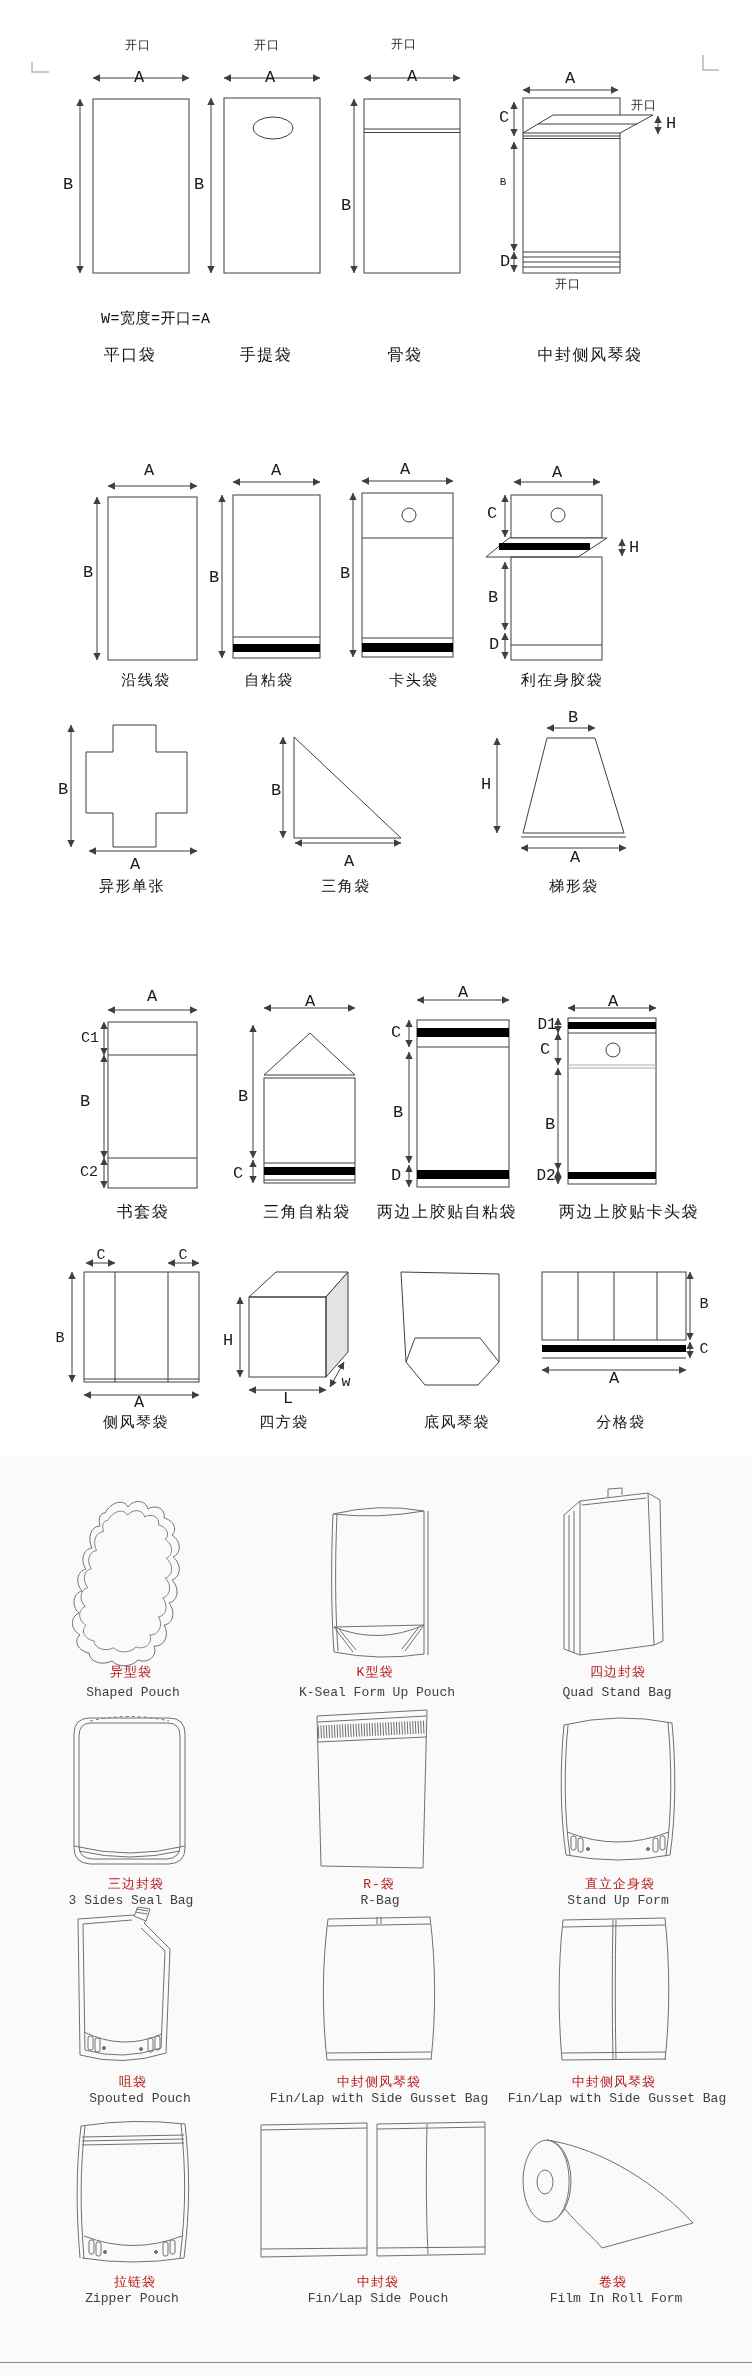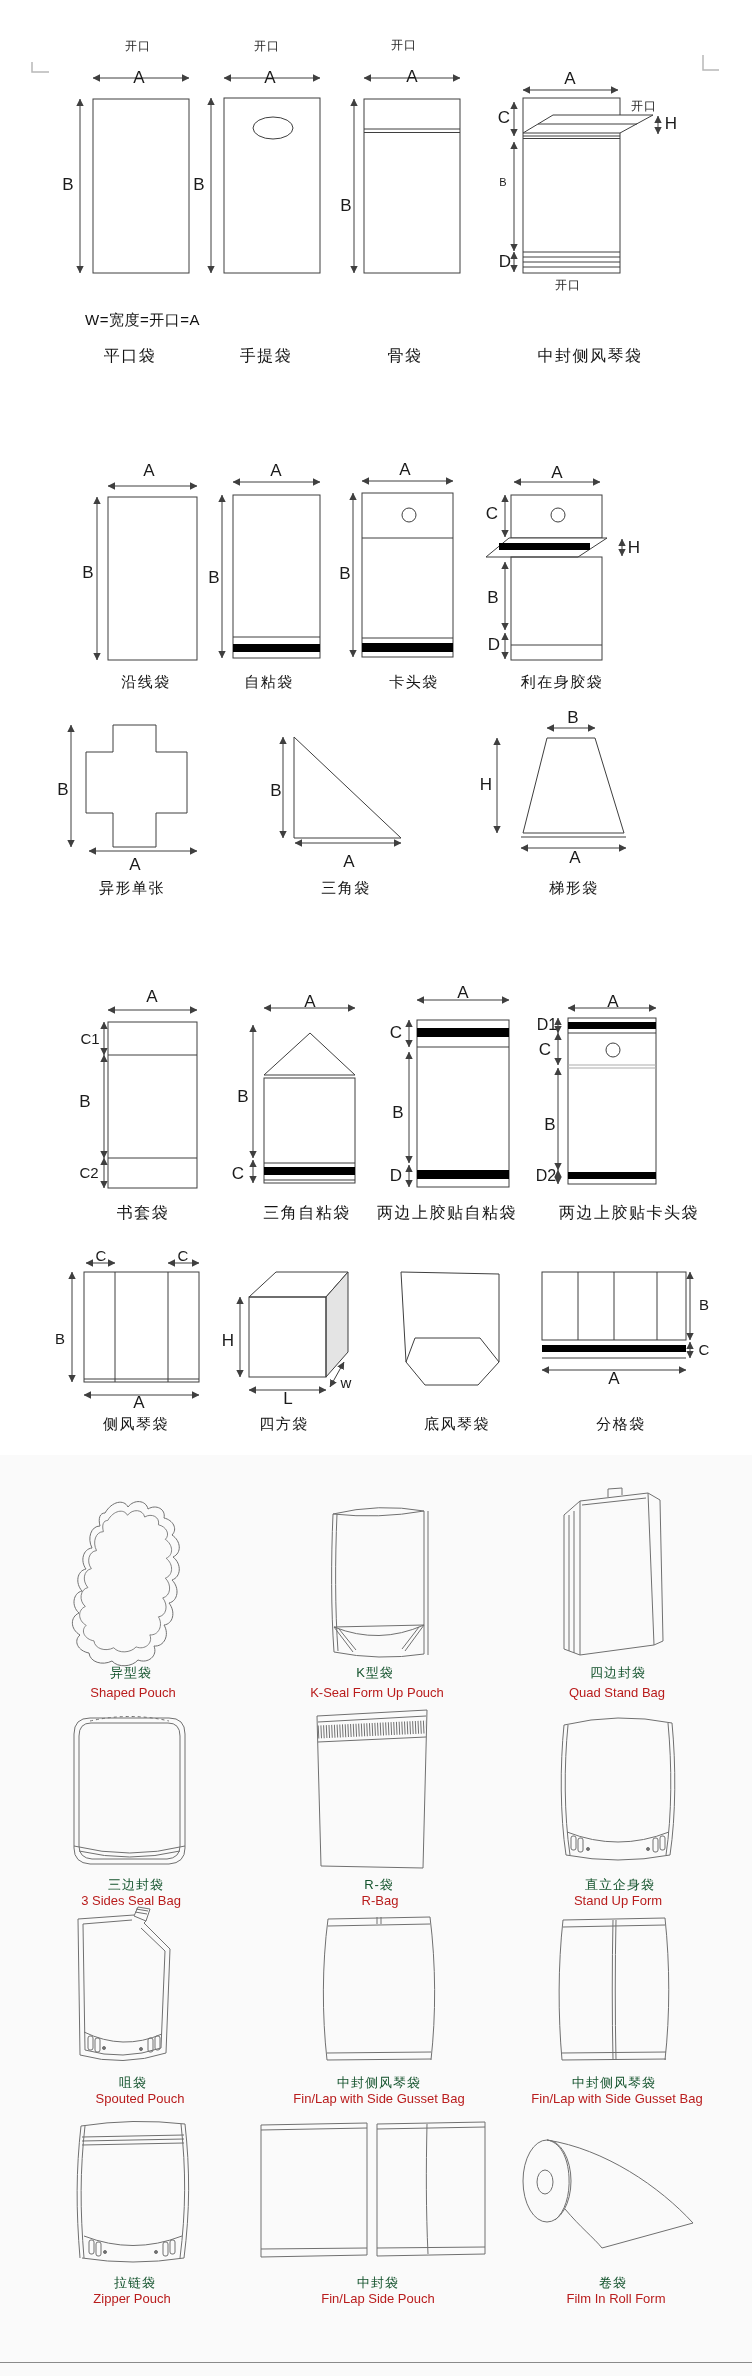--- a/index.html
+++ b/index.html
@@ -1,35 +1,35 @@
 <!DOCTYPE html>
 <html><head>
 <meta charset="utf-8">
 <style>
   html,body{margin:0;padding:0;background:#fff;}
   .page{position:relative;width:752px;height:2376px;background:#fff;
-        font-family:Liberation Sans, sans-serif;overflow:hidden;}
+        font-family:Liberation Mono, monospace;overflow:hidden;}
   .art{position:absolute;overflow:visible;}
   g.ln{stroke:#3f3f3f;fill:none;stroke-width:1;}
   g.cg{stroke:#707070;fill:none;stroke-width:1;}
   .kfill{fill:#000;stroke:none;}
   .wfill{fill:#fff;stroke:#3f3f3f;}
   .gray3d{fill:#e4e4e4;stroke:#3f3f3f;}
   .lite{stroke:#ababab;}
   .dim{position:absolute;transform:translate(-50%,-50%);font-size:17px;color:#1b1b1b;
        white-space:nowrap;line-height:1;}
   .dim.s15{font-size:15px}.dim.s13{font-size:16px}.dim.s11{font-size:11px}
   .dim.open{font-size:12px;letter-spacing:1px;color:#262626;}
   .cap{position:absolute;transform:translateX(-50%);font-size:15px;color:#141414;
        white-space:nowrap;letter-spacing:1.5px;line-height:1;}
   .cap.b{font-size:16px;}
   .formula{position:absolute;font-size:15px;color:#101010;letter-spacing:.5px;line-height:1;}
-  .ccn{position:absolute;transform:translateX(-50%);font-size:13px;color:#14532d;
+  .ccn{position:absolute;transform:translateX(-50%);font-size:13px;color:#b91c1c;
        white-space:nowrap;letter-spacing:1px;line-height:1;}
-  .cen{position:absolute;transform:translateX(-50%);font-size:13px;color:#b91c1c;
+  .cen{position:absolute;transform:translateX(-50%);font-size:13px;color:#404040;
        white-space:nowrap;line-height:1;}
   .catalog-bg{position:absolute;left:0;top:1455px;width:752px;height:921px;background:#fafafa;}
   .bottom-rule{position:absolute;left:0;top:2362px;width:752px;height:0;
        border-top:1px solid #8a8a8a;}
 </style>
 </head>
 <body>
 
 <div class="page">
 
@@ -103,21 +103,21 @@
     </g>
   </svg>
   <span class="dim" style="left:570px;top:78px">A</span>
   <span class="dim" style="left:504px;top:117px">C</span>
   <span class="dim open" style="left:644px;top:106px">开口</span>
   <span class="dim" style="left:671px;top:123px">H</span>
   <span class="dim s11" style="left:503px;top:182px">B</span>
   <span class="dim" style="left:505px;top:261px">D</span>
   <span class="dim open" style="left:568px;top:285px">开口</span>
 
-  <span class="formula" style="left:85px;top:312px">W=宽度=开口=A</span>
+  <span class="formula" style="left:101px;top:312px">W=宽度=开口=A</span>
 
   <span class="cap b" style="left:130px;top:348px">平口袋</span>
   <span class="cap b" style="left:266px;top:348px">手提袋</span>
   <span class="cap b" style="left:405px;top:348px">骨袋</span>
   <span class="cap b" style="left:590px;top:348px">中封侧风琴袋</span>
 
   <svg class="art" style="left:75px;top:455px" width="135" height="215">
     <g class="ln">
       <line x1="33" y1="31" x2="122" y2="31" marker-start="url(#ah)" marker-end="url(#ah)"></line>
       <rect x="33" y="42" width="89" height="163"></rect>

